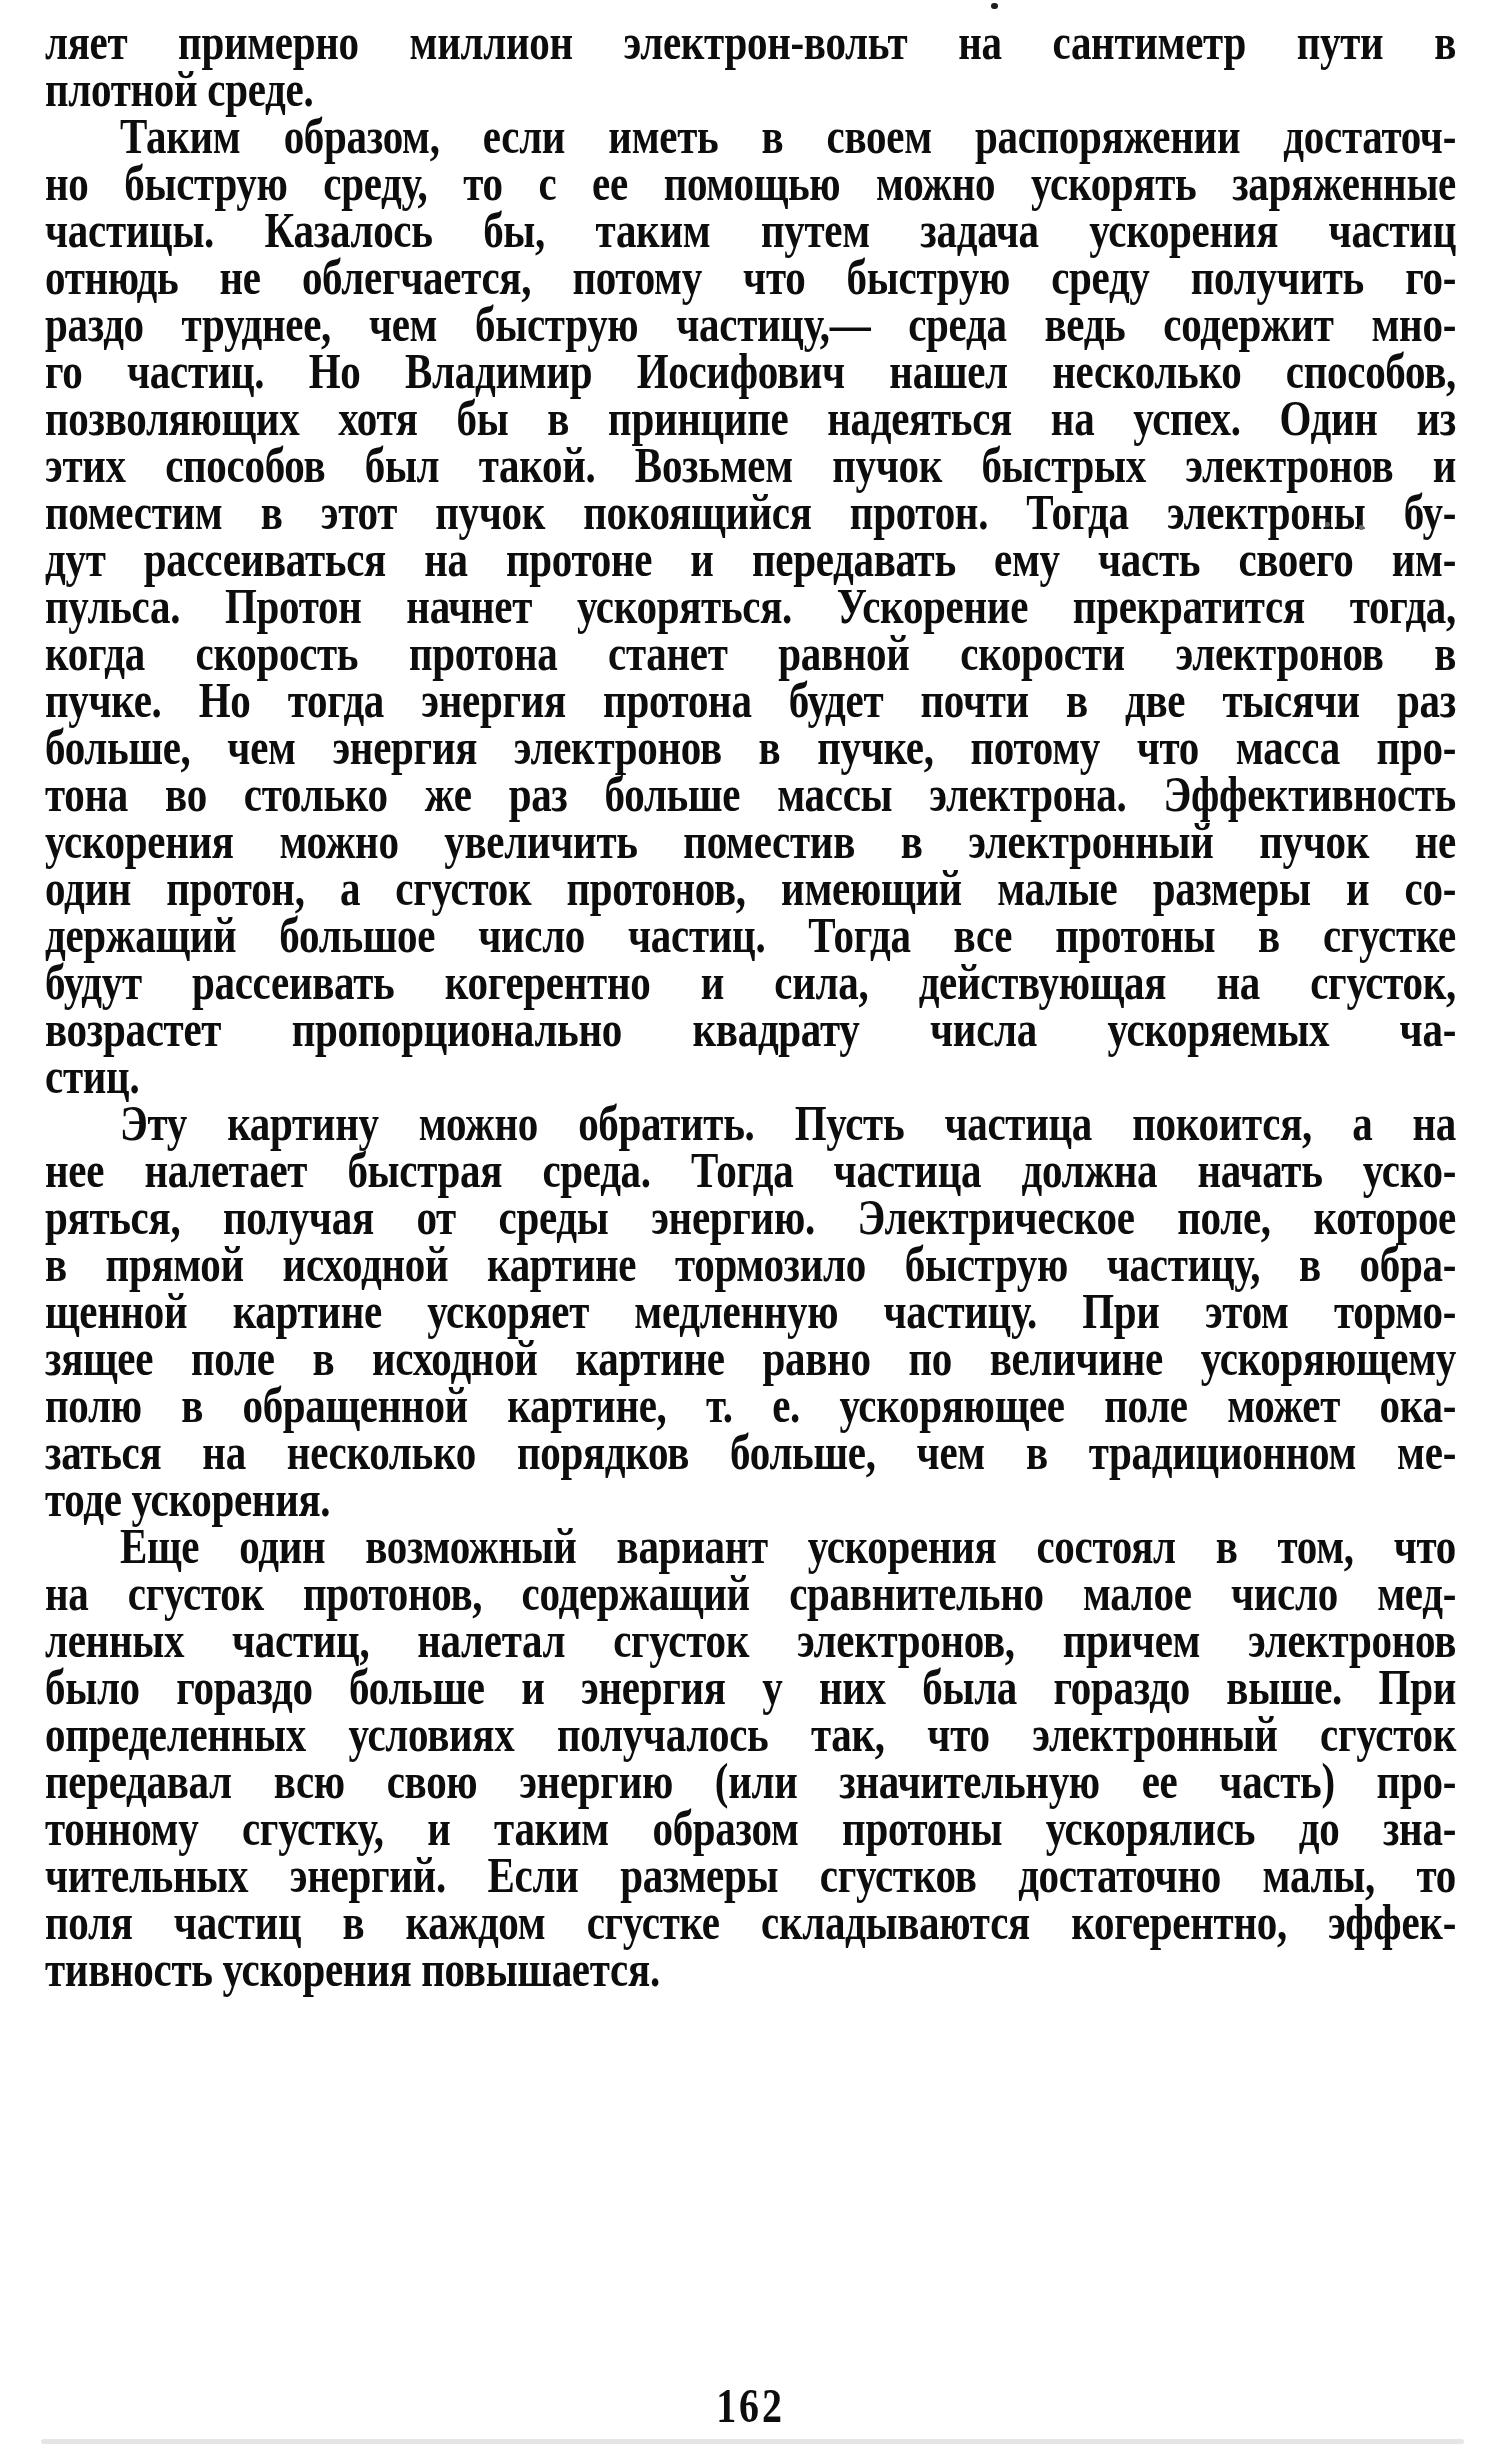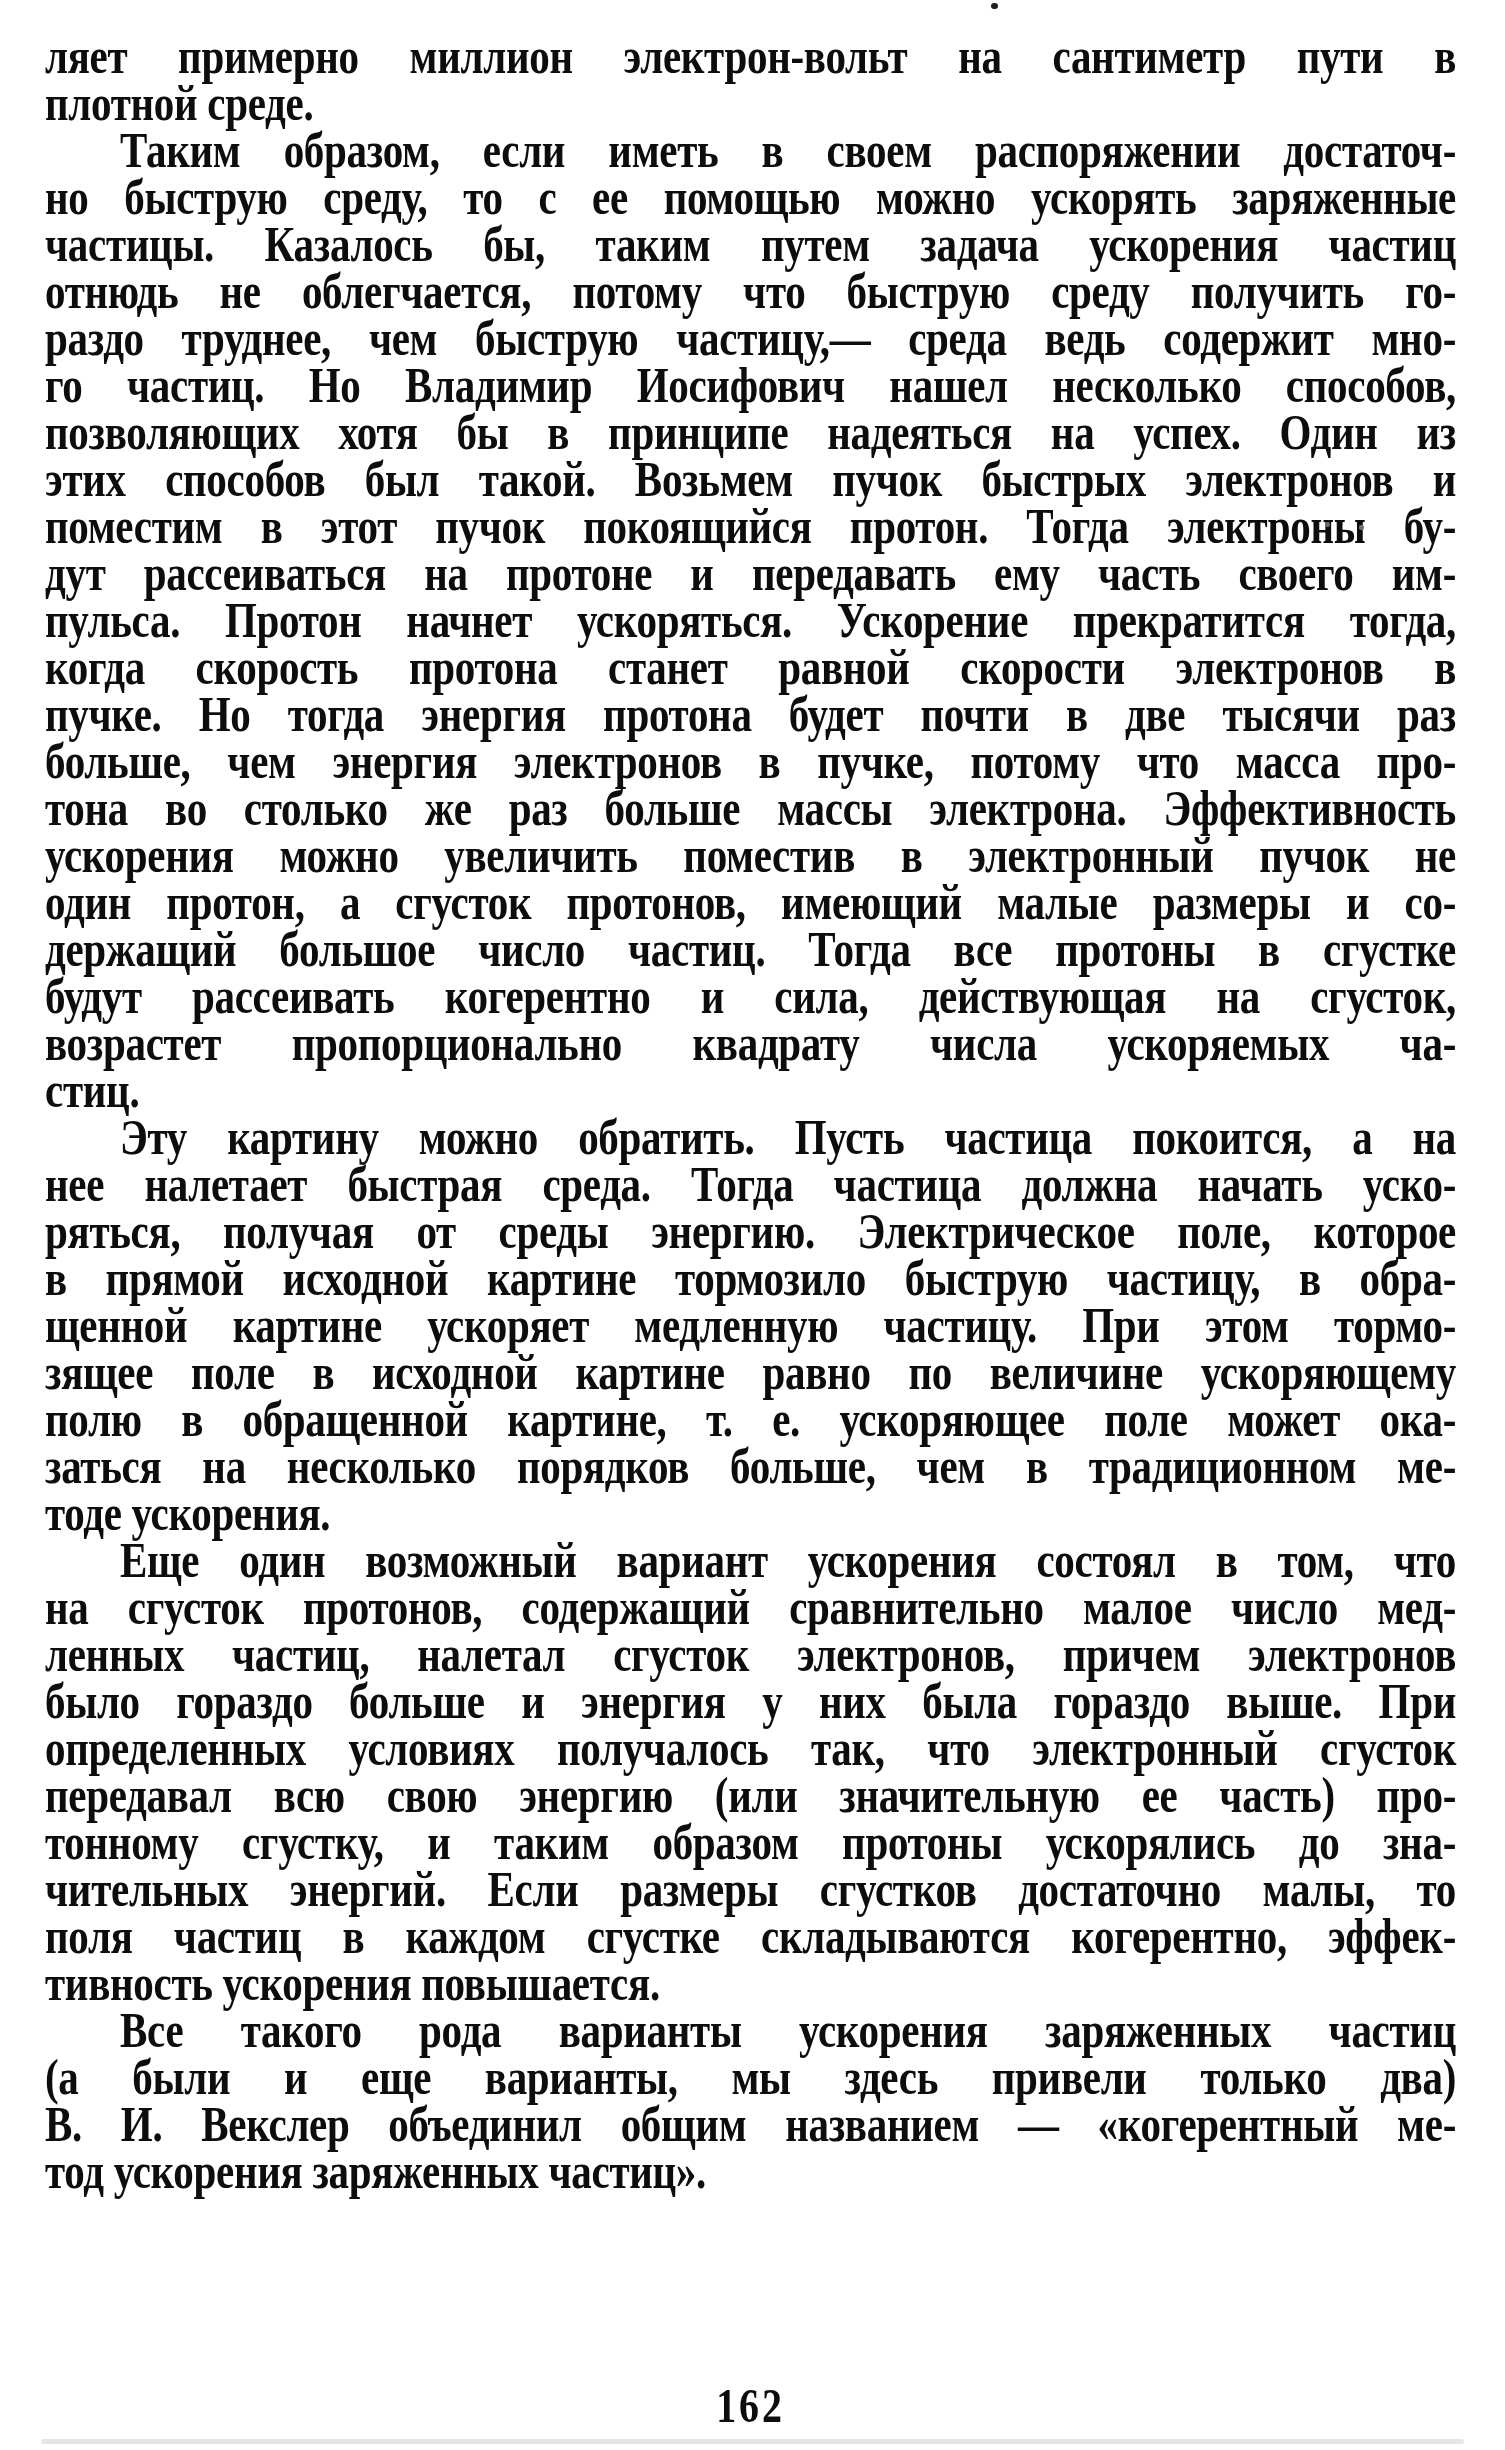--- a/index.html
+++ b/index.html
@@ -12,21 +12,21 @@
     width: 1505px;
     height: 2450px;
     background: #ffffff;
     color: #0d0d0d;
     font-family: "Liberation Serif", "DejaVu Serif", serif;
     overflow: hidden;
   }
   .text-block {
     position: absolute;
     left: 45px;
-    top: 34px;
+    top: 20px;
     width: 1411px;
   }
   .para { margin: 0; padding: 0; }
   .line {
     height: 47px;
     line-height: 47px;
     font-size: 41px;
     font-weight: 700;
     letter-spacing: -0.3px;
     text-align: justify;
@@ -121,26 +121,20 @@
         <div class="line">на сгусток протонов, содержащий сравнительно малое число мед-</div>
         <div class="line">ленных частиц, налетал сгусток электронов, причем электронов</div>
         <div class="line">было гораздо больше и энергия у них была гораздо выше. При</div>
         <div class="line">определенных условиях получалось так, что электронный сгусток</div>
         <div class="line">передавал всю свою энергию (или значительную ее часть) про-</div>
         <div class="line">тонному сгустку, и таким образом протоны ускорялись до зна-</div>
         <div class="line">чительных энергий. Если размеры сгустков достаточно малы, то</div>
         <div class="line">поля частиц в каждом сгустке складываются когерентно, эффек-</div>
         <div class="line last">тивность ускорения повышается.</div>
       </div>
-      <div class="para">
-        <div class="line indent">Все такого рода варианты ускорения заряженных частиц</div>
-        <div class="line">(а были и еще варианты, мы здесь привели только два)</div>
-        <div class="line">В. И. Векслер объединил общим названием — «когерентный ме-</div>
-        <div class="line last">тод ускорения заряженных частиц».</div>
-      </div>
     </div>
 
   <div class="page-number">162</div>
 
   <div class="speck top-dot"></div>
   <div class="speck mid-dot-1"></div>
   <div class="speck mid-dot-2"></div>
   <div class="bottom-smudge"></div>
 </div>
 

